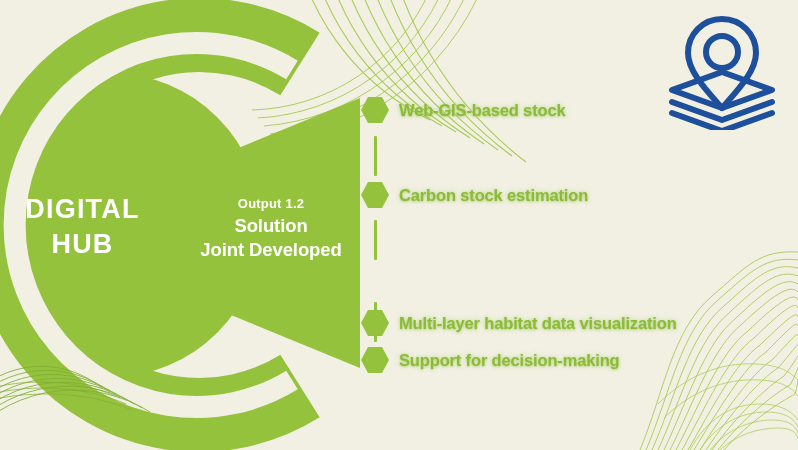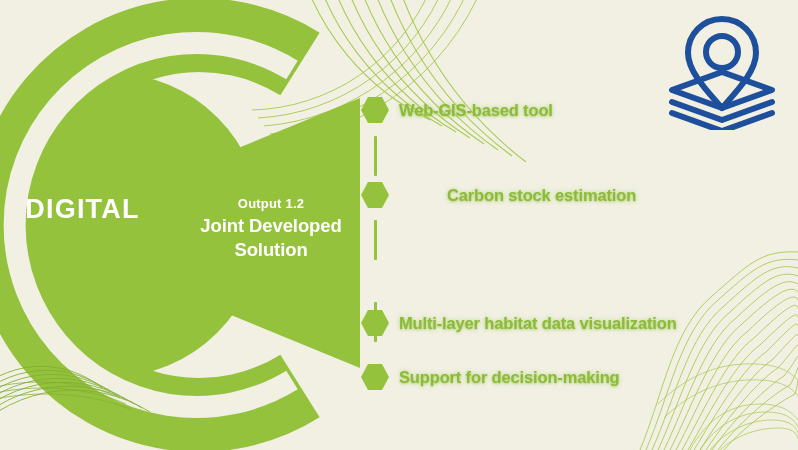--- a/index.html
+++ b/index.html
@@ -146,54 +146,55 @@
   </svg>
 
   <div id="connectors" style="position:absolute;left:360px;top:0;width:40px;height:450px;z-index:6;">
     <div class="connector" style="top:136px;height:40px;"></div>
     <div class="connector" style="top:220px;height:40px;"></div>
     <div class="connector" style="top:302px;height:40px;"></div>
   </div>
 
   <div id="hub-label">
     <span class="ln">DIGITAL</span>
+    <span class="ln">HUB</span>
   </div>
 
   <div id="output-block">
     <div id="output-kicker">Output 1.2</div>
     <div id="output-title">
+      <span class="ln">Solution</span>
       <span class="ln">Joint Developed</span>
-      <span class="ln">Solution</span>
     </div>
   </div>
 
   <div id="bullets">
 
     <div class="bullet" style="top:93px;">
       <span class="hexwrap">
           <span class="hex"></span>
         </span>
-      <span class="blabel">Web-GIS-based tool</span>
-    </div>
-
-    <div class="bullet" style="top:178px;gap:48px;">
+      <span class="blabel">Web-GIS-based stock</span>
+    </div>
+
+    <div class="bullet" style="top:178px;">
       <span class="hexwrap">
           <span class="hex"></span>
         </span>
       <span class="blabel">Carbon stock estimation</span>
     </div>
 
     <div class="bullet" style="top:258px;margin-top:48px;">
       <span class="hexwrap">
           <span class="hex"></span>
         </span>
       <span class="blabel">Multi-layer habitat data visualization</span>
     </div>
 
-    <div class="bullet" style="top:360px;">
+    <div class="bullet" style="top:343px;">
       <span class="hexwrap">
           <span class="hex"></span>
         </span>
       <span class="blabel">Support for decision-making</span>
     </div>
 
   </div>
 
   <svg id="gis-icon" viewBox="0 0 125 118">
     <g fill="none" stroke="#1d4f9c" stroke-width="6" stroke-linejoin="round" stroke-linecap="round">

